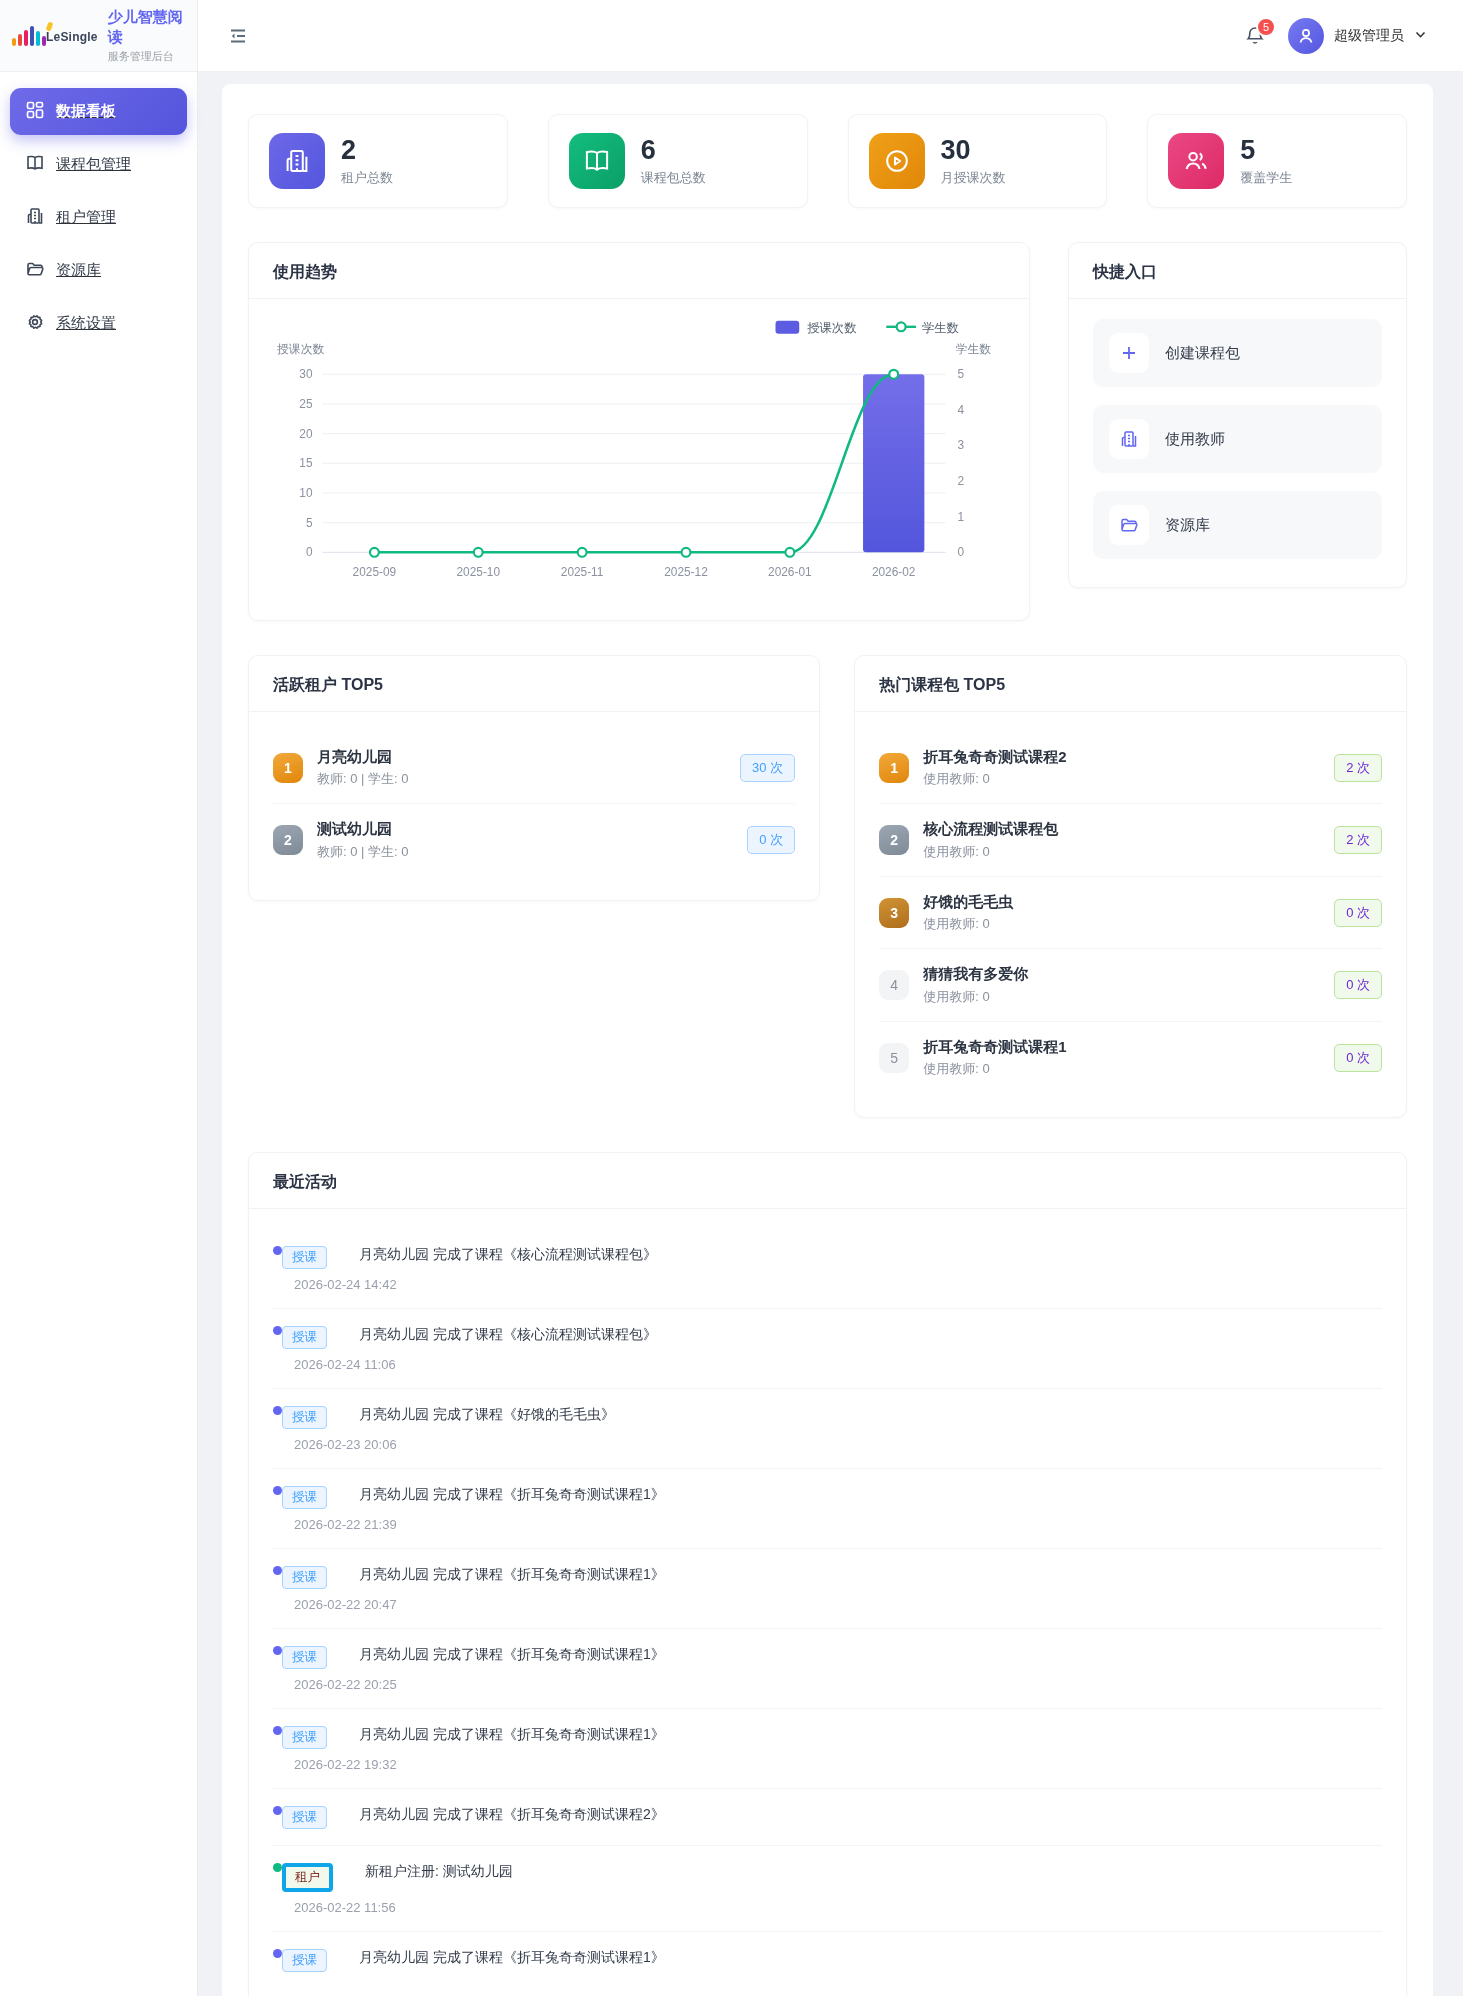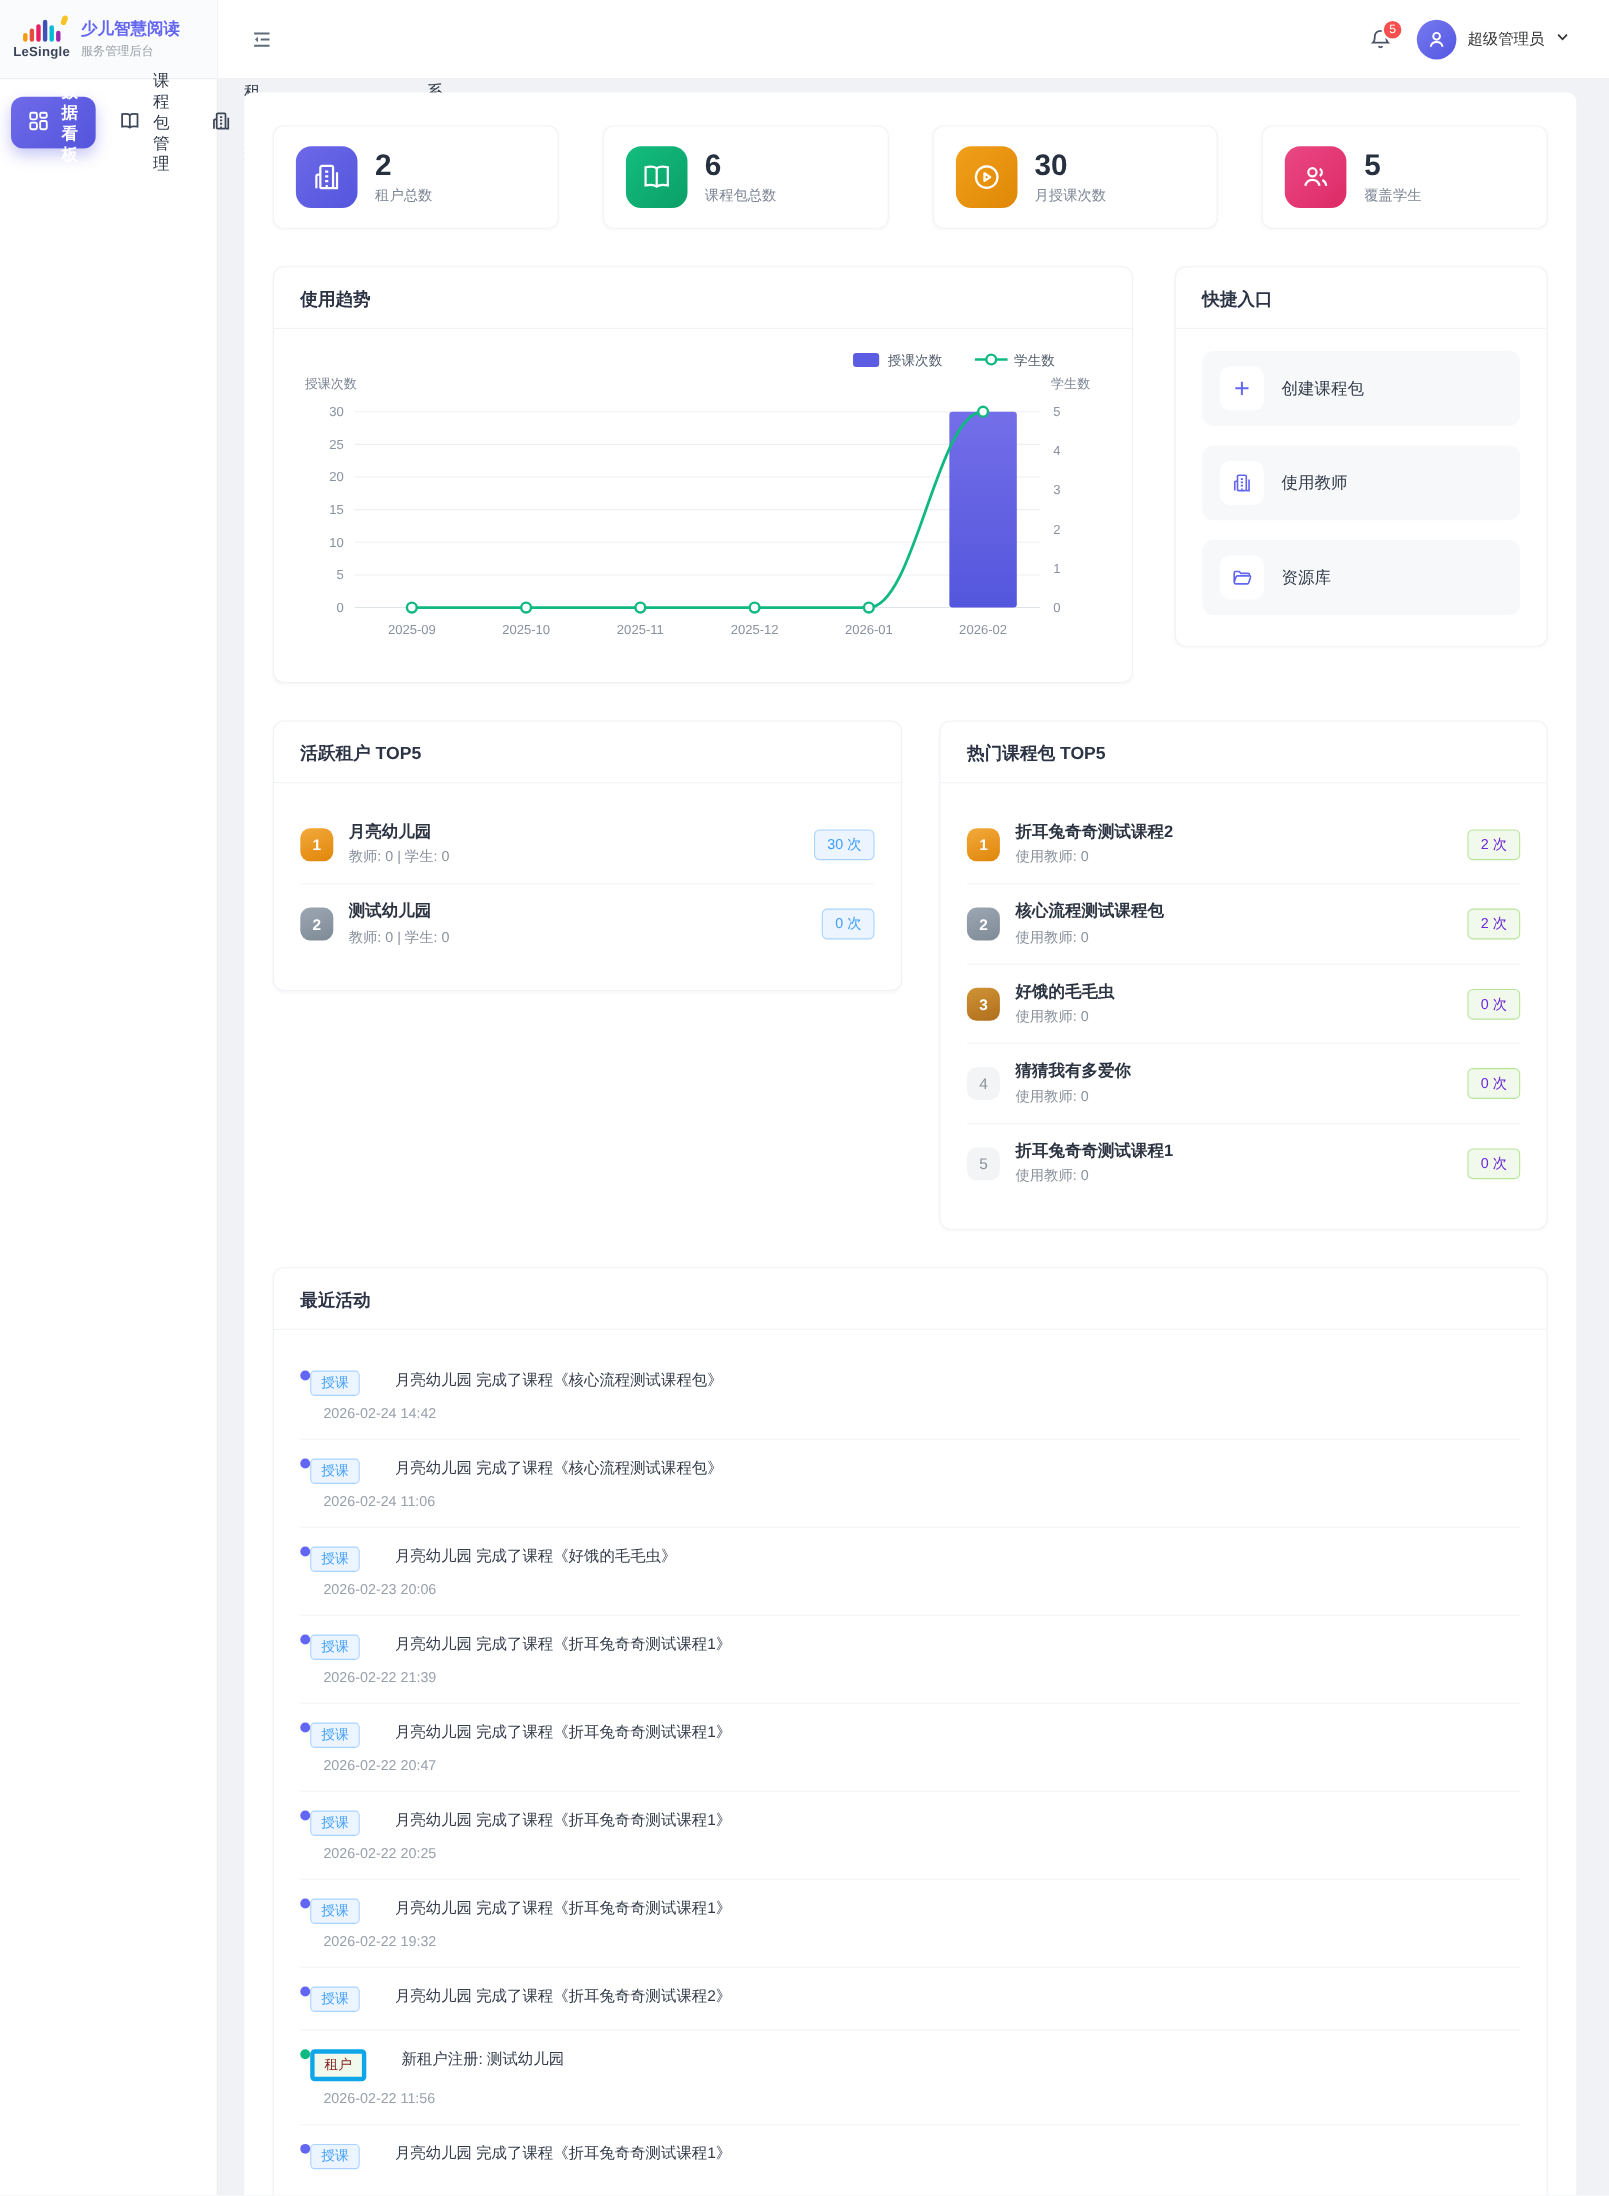--- a/index.html
+++ b/index.html
@@ -3,28 +3,28 @@
 <meta charset="utf-8">
 <style>
   * { margin:0; padding:0; box-sizing:border-box; }
   html,body { width:1463px; height:1996px; overflow:hidden; }
   body { font-family:"Liberation Sans","DejaVu Sans",sans-serif; background:#f0f2f5; color:#303133; }
   .app { display:flex; width:100%; height:100%; }
 
   
   .sidebar { width:198px; background:#fff; border-right:1px solid #ededf0; flex-shrink:0; display:flex; flex-direction:column; }
   .logo-area { height:72px; background:#fafbfc; border-bottom:1px solid #efeff2; display:flex; align-items:center; gap:10px; padding:0 12px; }
-  .logo-mark { display:flex; flex-direction:column; align-items:center; }
+  .logo-mark { display:flex; flex-direction:row; align-items:center; }
   .logo-bars { display:flex; align-items:flex-end; gap:2px; height:20px; position:relative; }
   .logo-bars i { width:4px; border-radius:2px; display:block; }
   .logo-spark { position:absolute; right:-6px; top:-4px; width:5px; height:9px; background:#f7c325; border-radius:3px; transform:rotate(20deg); }
   .logo-text { font-size:12px; font-weight:bold; color:#3b4559; margin-top:2px; letter-spacing:.2px; }
   .brand-title { color:#6366f1; font-weight:bold; font-size:15px; line-height:1.35; }
   .brand-sub { color:#9aa0a6; font-size:11px; margin-top:2px; }
-  .menu { padding:16px 10px; display:flex; flex-direction:row; gap:6px; }
+  .menu { padding:16px 10px; display:flex; flex-direction:column; gap:6px;text-decoration:underline; }
   .menu-item { display:flex; align-items:center; gap:12px; height:47px; padding:0 16px; border-radius:11px; font-size:15px; color:#333b49; cursor:pointer; }
   .menu-item svg { flex-shrink:0; }
   .menu-item.active { background:linear-gradient(135deg,#6f6ae9 0%,#5355dc 100%); color:#fff; font-weight:bold; box-shadow:0 6px 14px rgba(90,92,224,.35); }
 
   
   .main { flex:1; display:flex; flex-direction:column; min-width:0; }
   .topbar { height:72px; background:#fff; border-bottom:1px solid #f0f0f2; display:flex; align-items:center; justify-content:space-between; padding:0 36px 0 30px; flex-shrink:0; }
   .collapse-btn { cursor:pointer; display:flex; align-items:center; }
   .top-right { display:flex; align-items:center; gap:14px; }
   .bell-wrap { position:relative; cursor:pointer; margin-right:8px; display:flex; }

